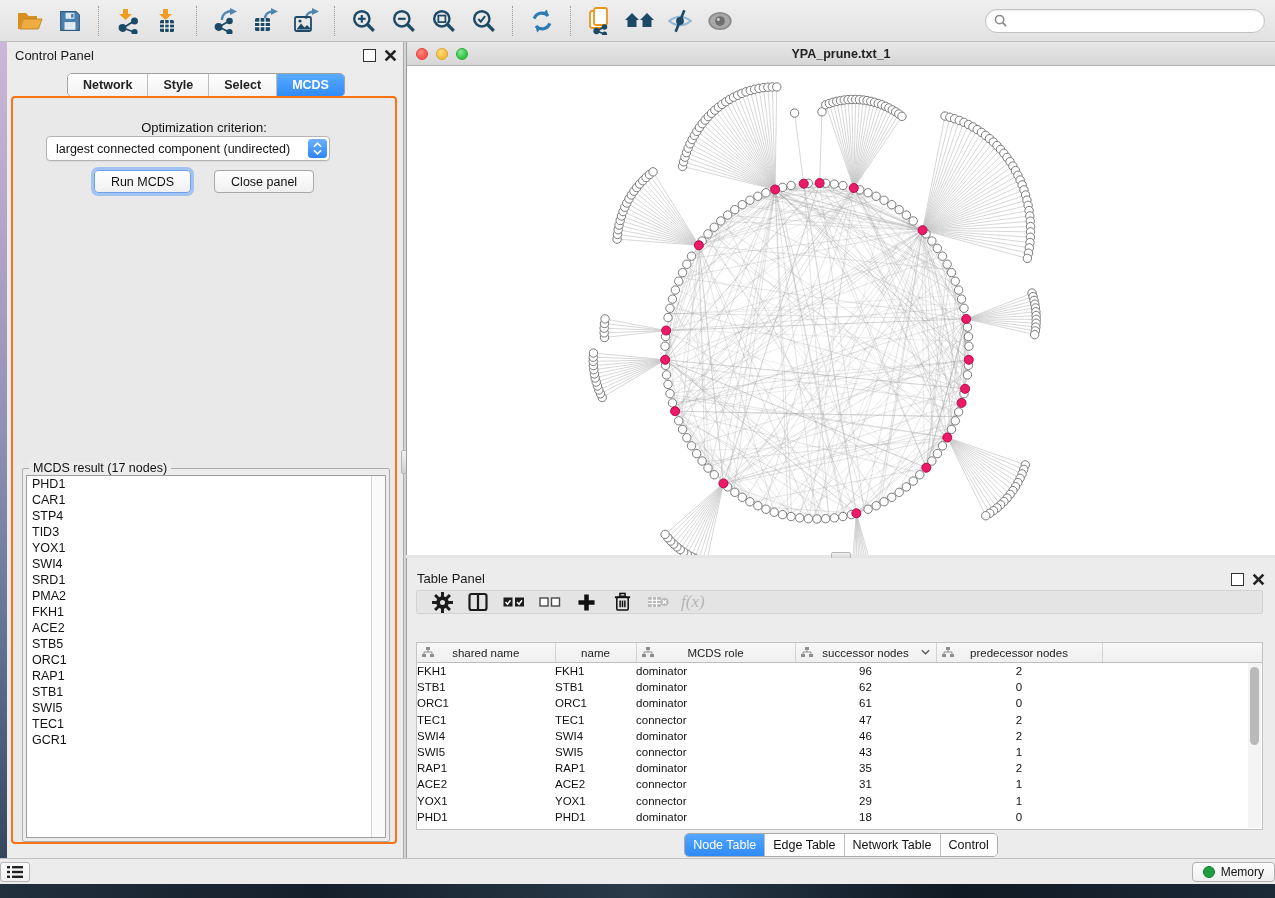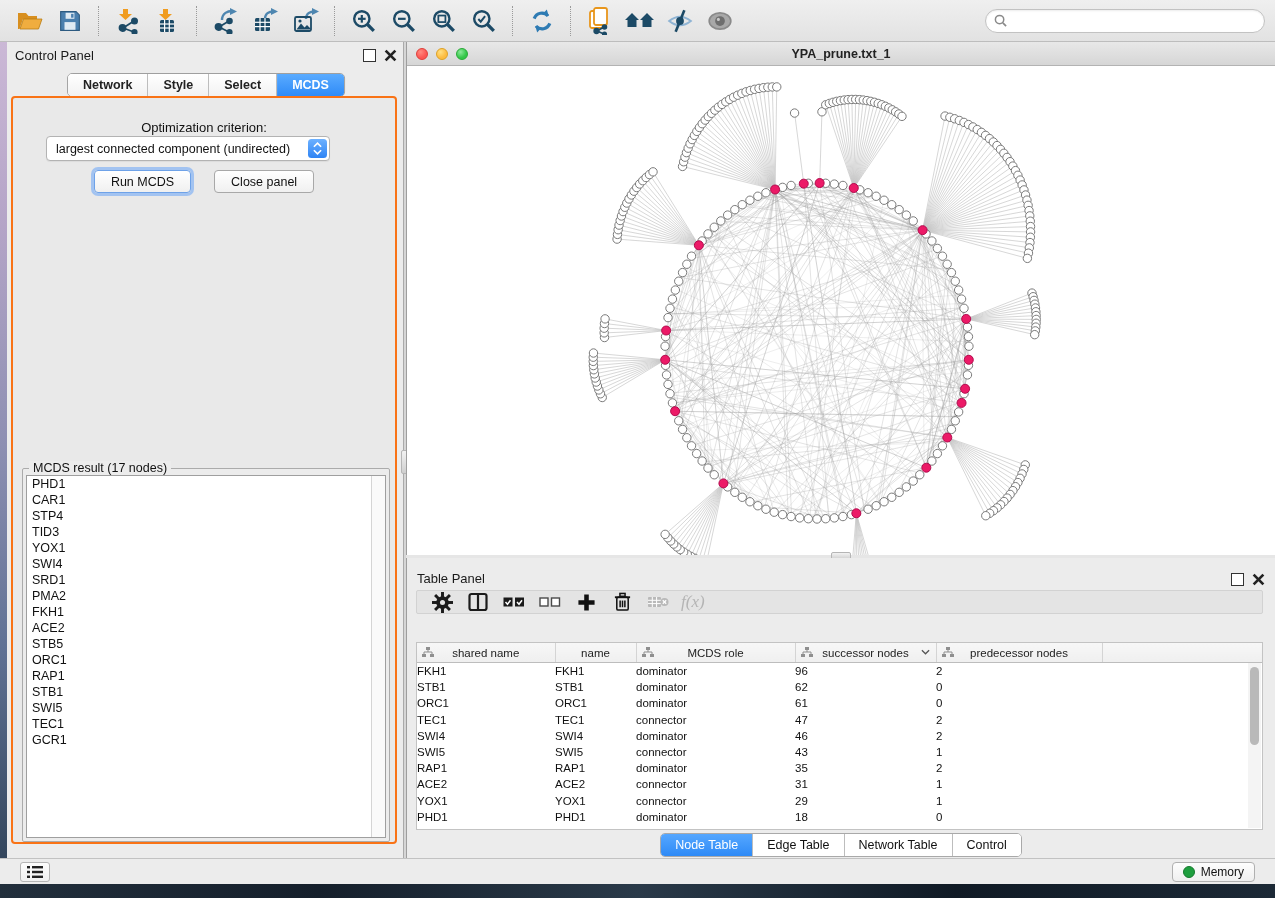--- a/index.html
+++ b/index.html
@@ -69,32 +69,32 @@
   .tp-btn{width:30px;height:30px;background:none;border:none;display:flex;align-items:center;justify-content:center;cursor:pointer;padding:0;}
   .fx-label{font-style:italic;color:#b4b4b4;font-size:17px;font-family:"Liberation Serif",serif;margin-left:2px;}
   .tbl-wrap{position:absolute;left:9px;right:12px;top:84px;height:188px;background:#fff;border:1px solid #c3c3c3;box-sizing:border-box;overflow:hidden;}
   table.nodetable{border-collapse:collapse;table-layout:fixed;width:100%;}
   table.nodetable th{height:19px;background:linear-gradient(#f7f7f7,#efefef);border-bottom:1px solid #bdbdbd;border-right:1px solid #d4d4d4;font-size:11.5px;font-weight:normal;color:#222;position:relative;padding:0;cursor:pointer;}
   table.nodetable th .hlab{display:inline-block;}
   table.nodetable th .hicon{position:absolute;left:5px;top:4px;}
   table.nodetable th .sort{position:absolute;right:6px;top:6px;}
   table.nodetable td{font-size:11.5px;color:#111;height:16.2px;padding:0;white-space:nowrap;overflow:hidden;}
   td.c-text{padding-left:14px;}
-  td.c-num{text-align:left;padding-right:16px;}
+  td.c-num{text-align:center;padding-right:16px;}
   .tbl-scroll{position:absolute;right:1px;top:20px;bottom:1px;width:13px;background:#f4f4f4;}
   .tbl-thumb{position:absolute;left:2px;top:4px;width:9px;height:78px;background:#b9b9b9;border-radius:5px;}
   .tp-tabs{position:absolute;left:0;right:0;top:275px;display:flex;justify-content:center;}
   .tp-seg{display:flex;border:1px solid #a9a9a9;border-radius:5px;overflow:hidden;background:#fff;height:22px;}
-  .tp-seg .seg{font-size:12.5px;color:#111;background:#fff;border:none;border-right:1px solid #bdbdbd;padding:0 14px;cursor:pointer;display:flex;align-items:center;}
+  .tp-seg .seg{font-size:12.5px;color:#111;background:#fff;border:none;border-right:1px solid #bdbdbd;padding:0 8px;cursor:pointer;display:flex;align-items:center;}
   .tp-seg .seg:last-child{border-right:none;}
   .tp-seg .seg.active{background:linear-gradient(#55a7ff,#2e8af6);color:#fff;}
   .tp-winbtns{margin-left:auto;display:flex;align-items:center;gap:8px;}
 
   
-  .status-bar{position:absolute;left:0;top:858px;width:1275px;height:26px;background:#ececec;border-top:1px solid #c2c2c2;display:flex;align-items:center;padding:0 20px;box-sizing:border-box;}
+  .status-bar{position:absolute;left:0;top:858px;width:1275px;height:26px;background:#ececec;border-top:1px solid #c2c2c2;display:flex;align-items:center;padding:0 0;box-sizing:border-box;}
   .list-btn{width:30px;height:20px;background:linear-gradient(#fdfdfd,#f0f0f0);border:1px solid #b5b5b5;border-radius:3px;display:flex;align-items:center;justify-content:center;cursor:pointer;}
   .memory-btn{margin-left:auto;height:20px;background:linear-gradient(#fdfdfd,#efefef);border:1px solid #b0b0b0;border-radius:4px;display:flex;align-items:center;gap:6px;padding:0 10px;font-size:12px;color:#111;cursor:pointer;font-family:"Liberation Sans",sans-serif;}
   .mem-dot{width:10px;height:10px;border-radius:50%;background:#1e9e3e;border:1px solid #157a2e;}
 </style>
 </head>
 <body>
 
 <div class="screen">
 
   <div class="toolbar">

